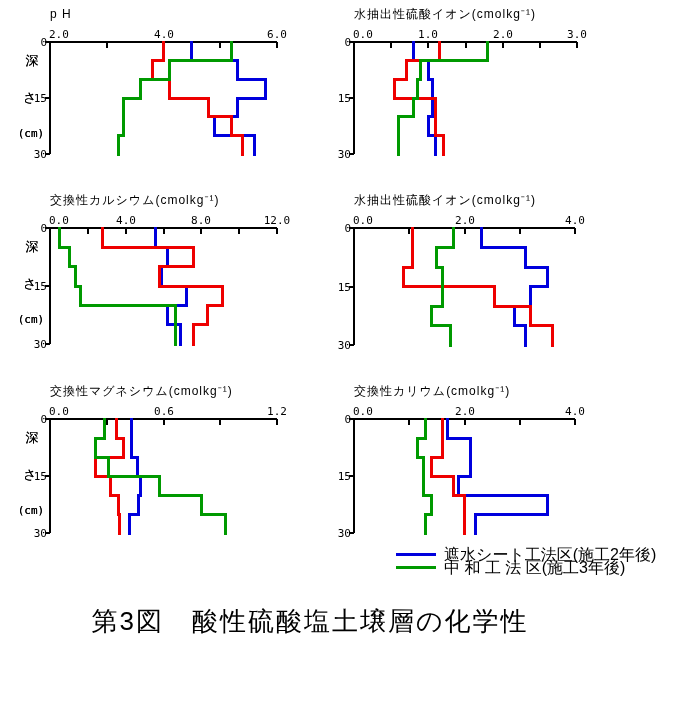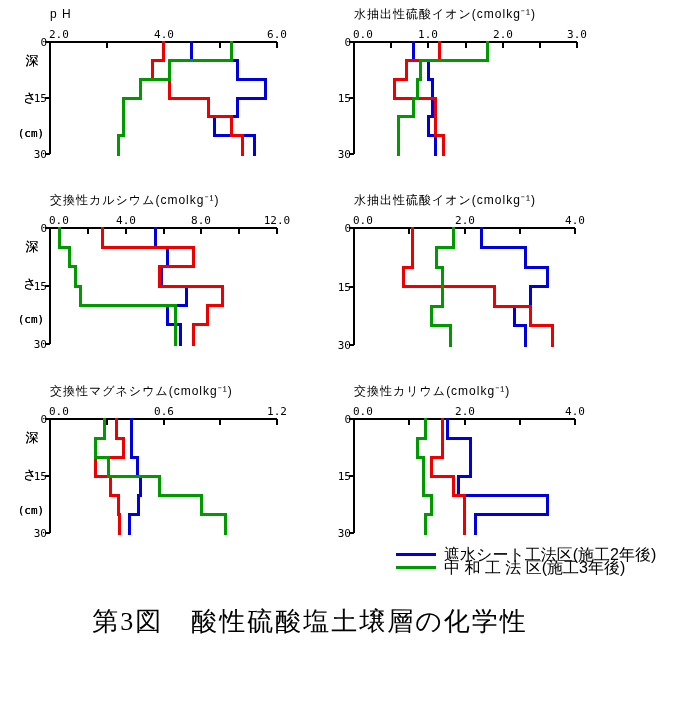--- a/index.html
+++ b/index.html
@@ -14,21 +14,21 @@
   .chart-title{
     position:absolute;font-size:12px;line-height:16px;
     letter-spacing:1px;white-space:nowrap;
   }
   .legend{position:absolute;left:396px;top:548px;}
   .legend-row{display:flex;align-items:center;height:13px;}
   .swatch{width:40px;height:3px;margin-right:8px;flex:0 0 40px;}
   .legend-label{font-size:16px;line-height:13px;white-space:nowrap;}
   .caption{
     position:absolute;left:40px;top:604px;width:540px;text-align:center;
-    font-size:26px;letter-spacing:2px;white-space:nowrap;font-family:Liberation Serif, serif;
+    font-size:26px;letter-spacing:2px;white-space:nowrap;
   }
 </style>
 </head>
 <body>
 
 <div id="figure">
   <svg id="charts-svg" width="673" height="716" viewBox="0 0 673 716">
       <g>
         <path d="M 277 42 L 50 42 L 50 154" stroke="#000000" stroke-width="2" fill="none" shape-rendering="crispEdges"></path>
         <line x1="50" y1="42" x2="50" y2="48" stroke="#000000" stroke-width="2" shape-rendering="crispEdges"></line>

